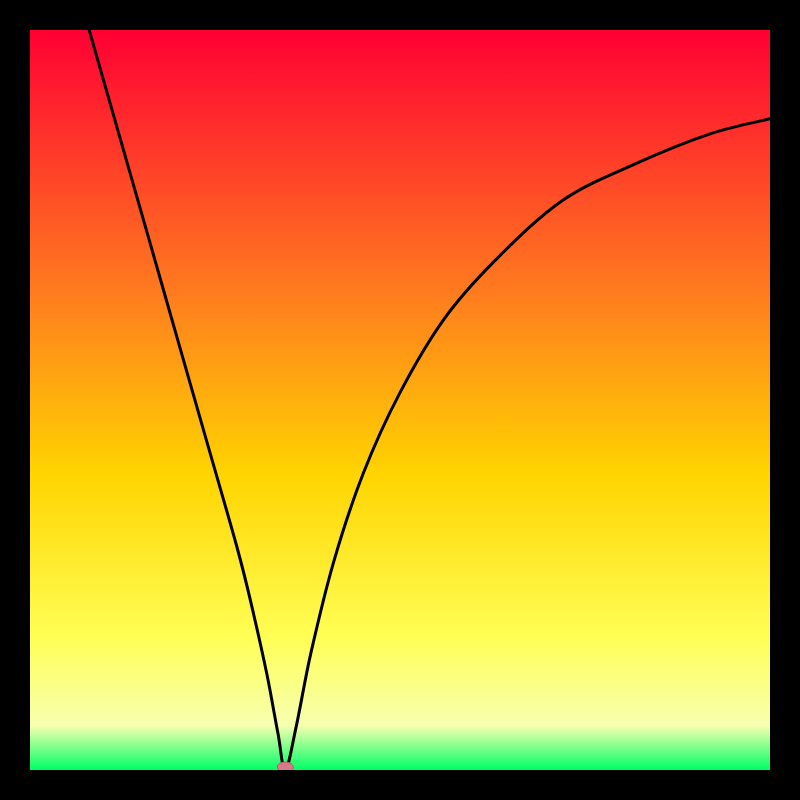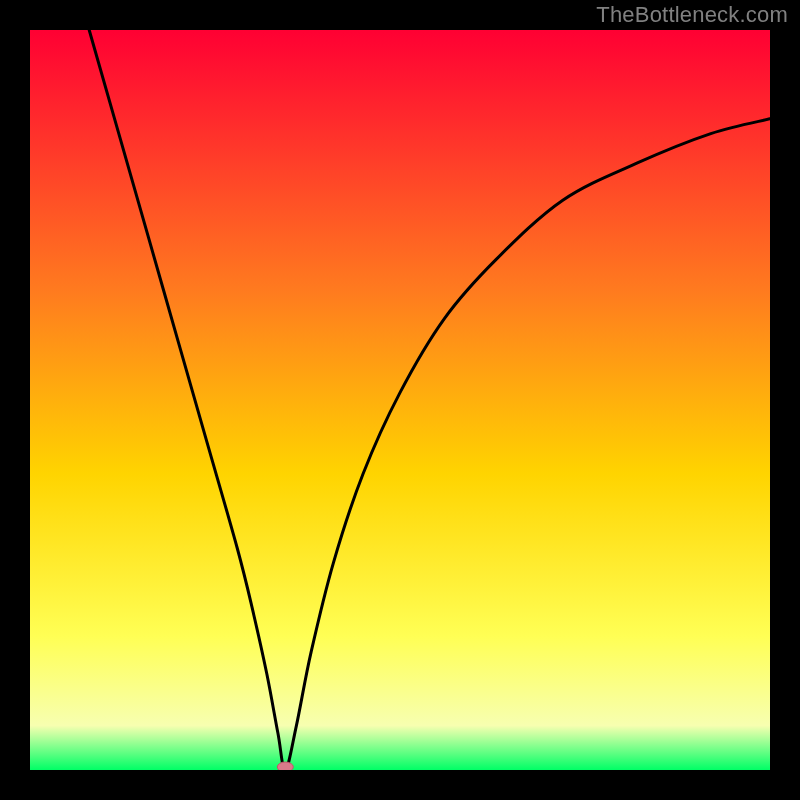--- a/index.html
+++ b/index.html
@@ -38,21 +38,20 @@
   .plot-area svg {
     display: block;
     width: 740px;
     height: 740px;
   }
 </style>
 </head>
 <body>
 
 <div class="outer">
-  <div class="watermark">TheBottleneck.com</div>
   <div class="plot-area">
     <svg viewBox="0 0 740 740" preserveAspectRatio="none">
       <defs>
         <linearGradient id="bg-grad" x1="0" y1="0" x2="0" y2="1">
           <stop id="g0" offset="0%" stop-color="#ff0033"></stop>
           <stop id="g1" offset="35%" stop-color="#ff7a1f"></stop>
           <stop id="g2" offset="60%" stop-color="#ffd400"></stop>
           <stop id="g3" offset="82%" stop-color="#ffff55"></stop>
           <stop id="g4" offset="94%" stop-color="#f7ffb0"></stop>
           <stop id="g5" offset="100%" stop-color="#00ff66"></stop>

